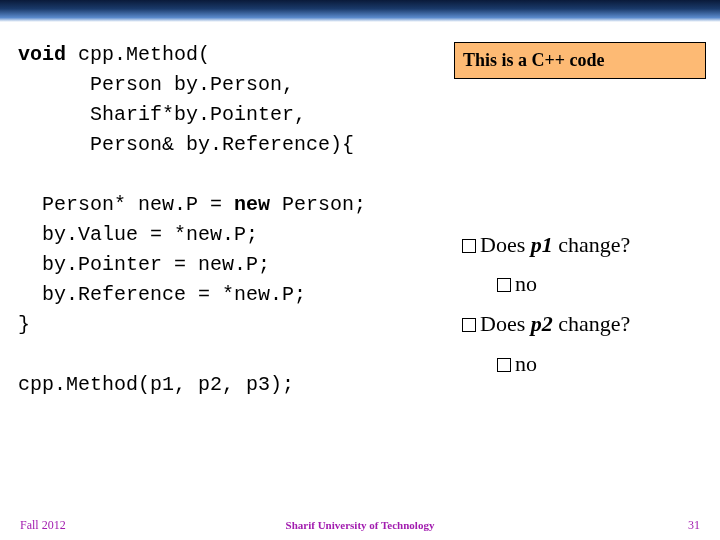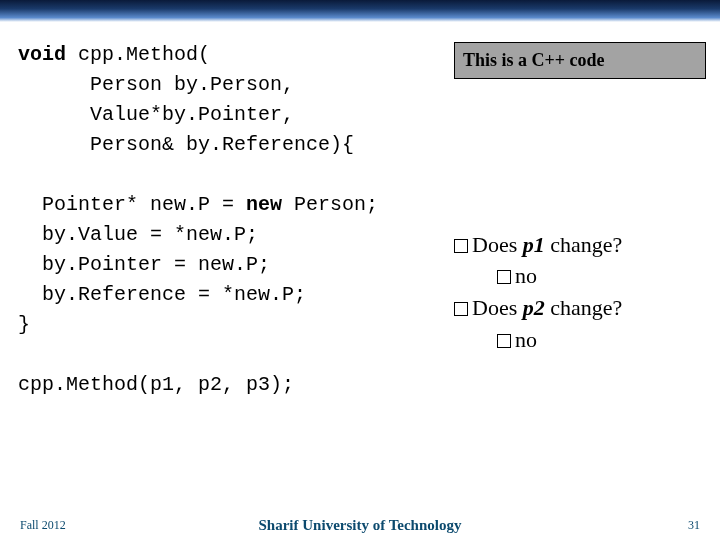--- a/index.html
+++ b/index.html
@@ -30,75 +30,75 @@
     line-height: 1.5;
     color: #000;
     white-space: pre;
   }
   .kw { color: #000000; font-weight: bold; }
   .right-col {
     width: 270px;
     padding: 12px 14px 10px 4px;
   }
   .note-box {
-    background: #a3a3a3;
+    background: #fdba74;
     border: 1px solid #000;
     padding: 6px 8px;
     font-family: Georgia, serif;
     font-size: 18px;
     line-height: 1.25;
     margin-bottom: 150px;
   }
   .note-box .bold { font-weight: bold; }
   .qa {
     font-family: Georgia, serif;
     font-size: 22px;
     line-height: 1.45;
   }
-  .qa .q { margin: 0; font-family: Liberation Serif, serif; }
+  .qa .q { margin: 8px; font-family: Liberation Serif, serif; }
   .qa .a { margin-left: 43px; }
   .qa .bi { font-weight: bold; font-style: italic; }
   .sq {
     display: inline-block;
     width: 14px; height: 14px;
     border: 1.5px solid #000;
     vertical-align: -1px;
     margin-right: 4px;
   }
   .footer {
     position: absolute;
     left: 0; right: 0; bottom: 0;
     height: 26px;
     display: flex;
     justify-content: space-between;
     align-items: center;
     padding: 0 20px 4px 20px;
     font-size: 12px;
-    color: #0c4a6e;
+    color: #a21caf;
   }
   .footer .center {
     position: absolute;
     left: 50%;
     transform: translateX(-50%);
     font-weight: bold;
-    font-size: 15px;
+    font-size: 11px;
   }
 </style>
 </head>
 <body>
 
 <div class="top-band"></div>
 
 <div class="content">
   <div class="left-col"><span class="kw">void</span><span> cpp.Method(</span>
 <span>      Person by.Person,</span>
-<span>      Value*by.Pointer,</span>
+<span>      Sharif*by.Pointer,</span>
 <span>      Person&amp; by.Reference){</span>
 
-<span>  Pointer* new.P = </span><span class="kw">new</span><span> Person;</span>
+<span>  Person* new.P = </span><span class="kw">new</span><span> Person;</span>
 <span>  by.Value = *new.P;</span>
 <span>  by.Pointer = new.P;</span>
 <span>  by.Reference = *new.P;</span>
 <span>}</span>
 
 <span>cpp.Method(p1, p2, p3);</span></div>
 
   <div class="right-col">
     <div class="note-box">
       <div class="bold">This is a C++ code</div>

